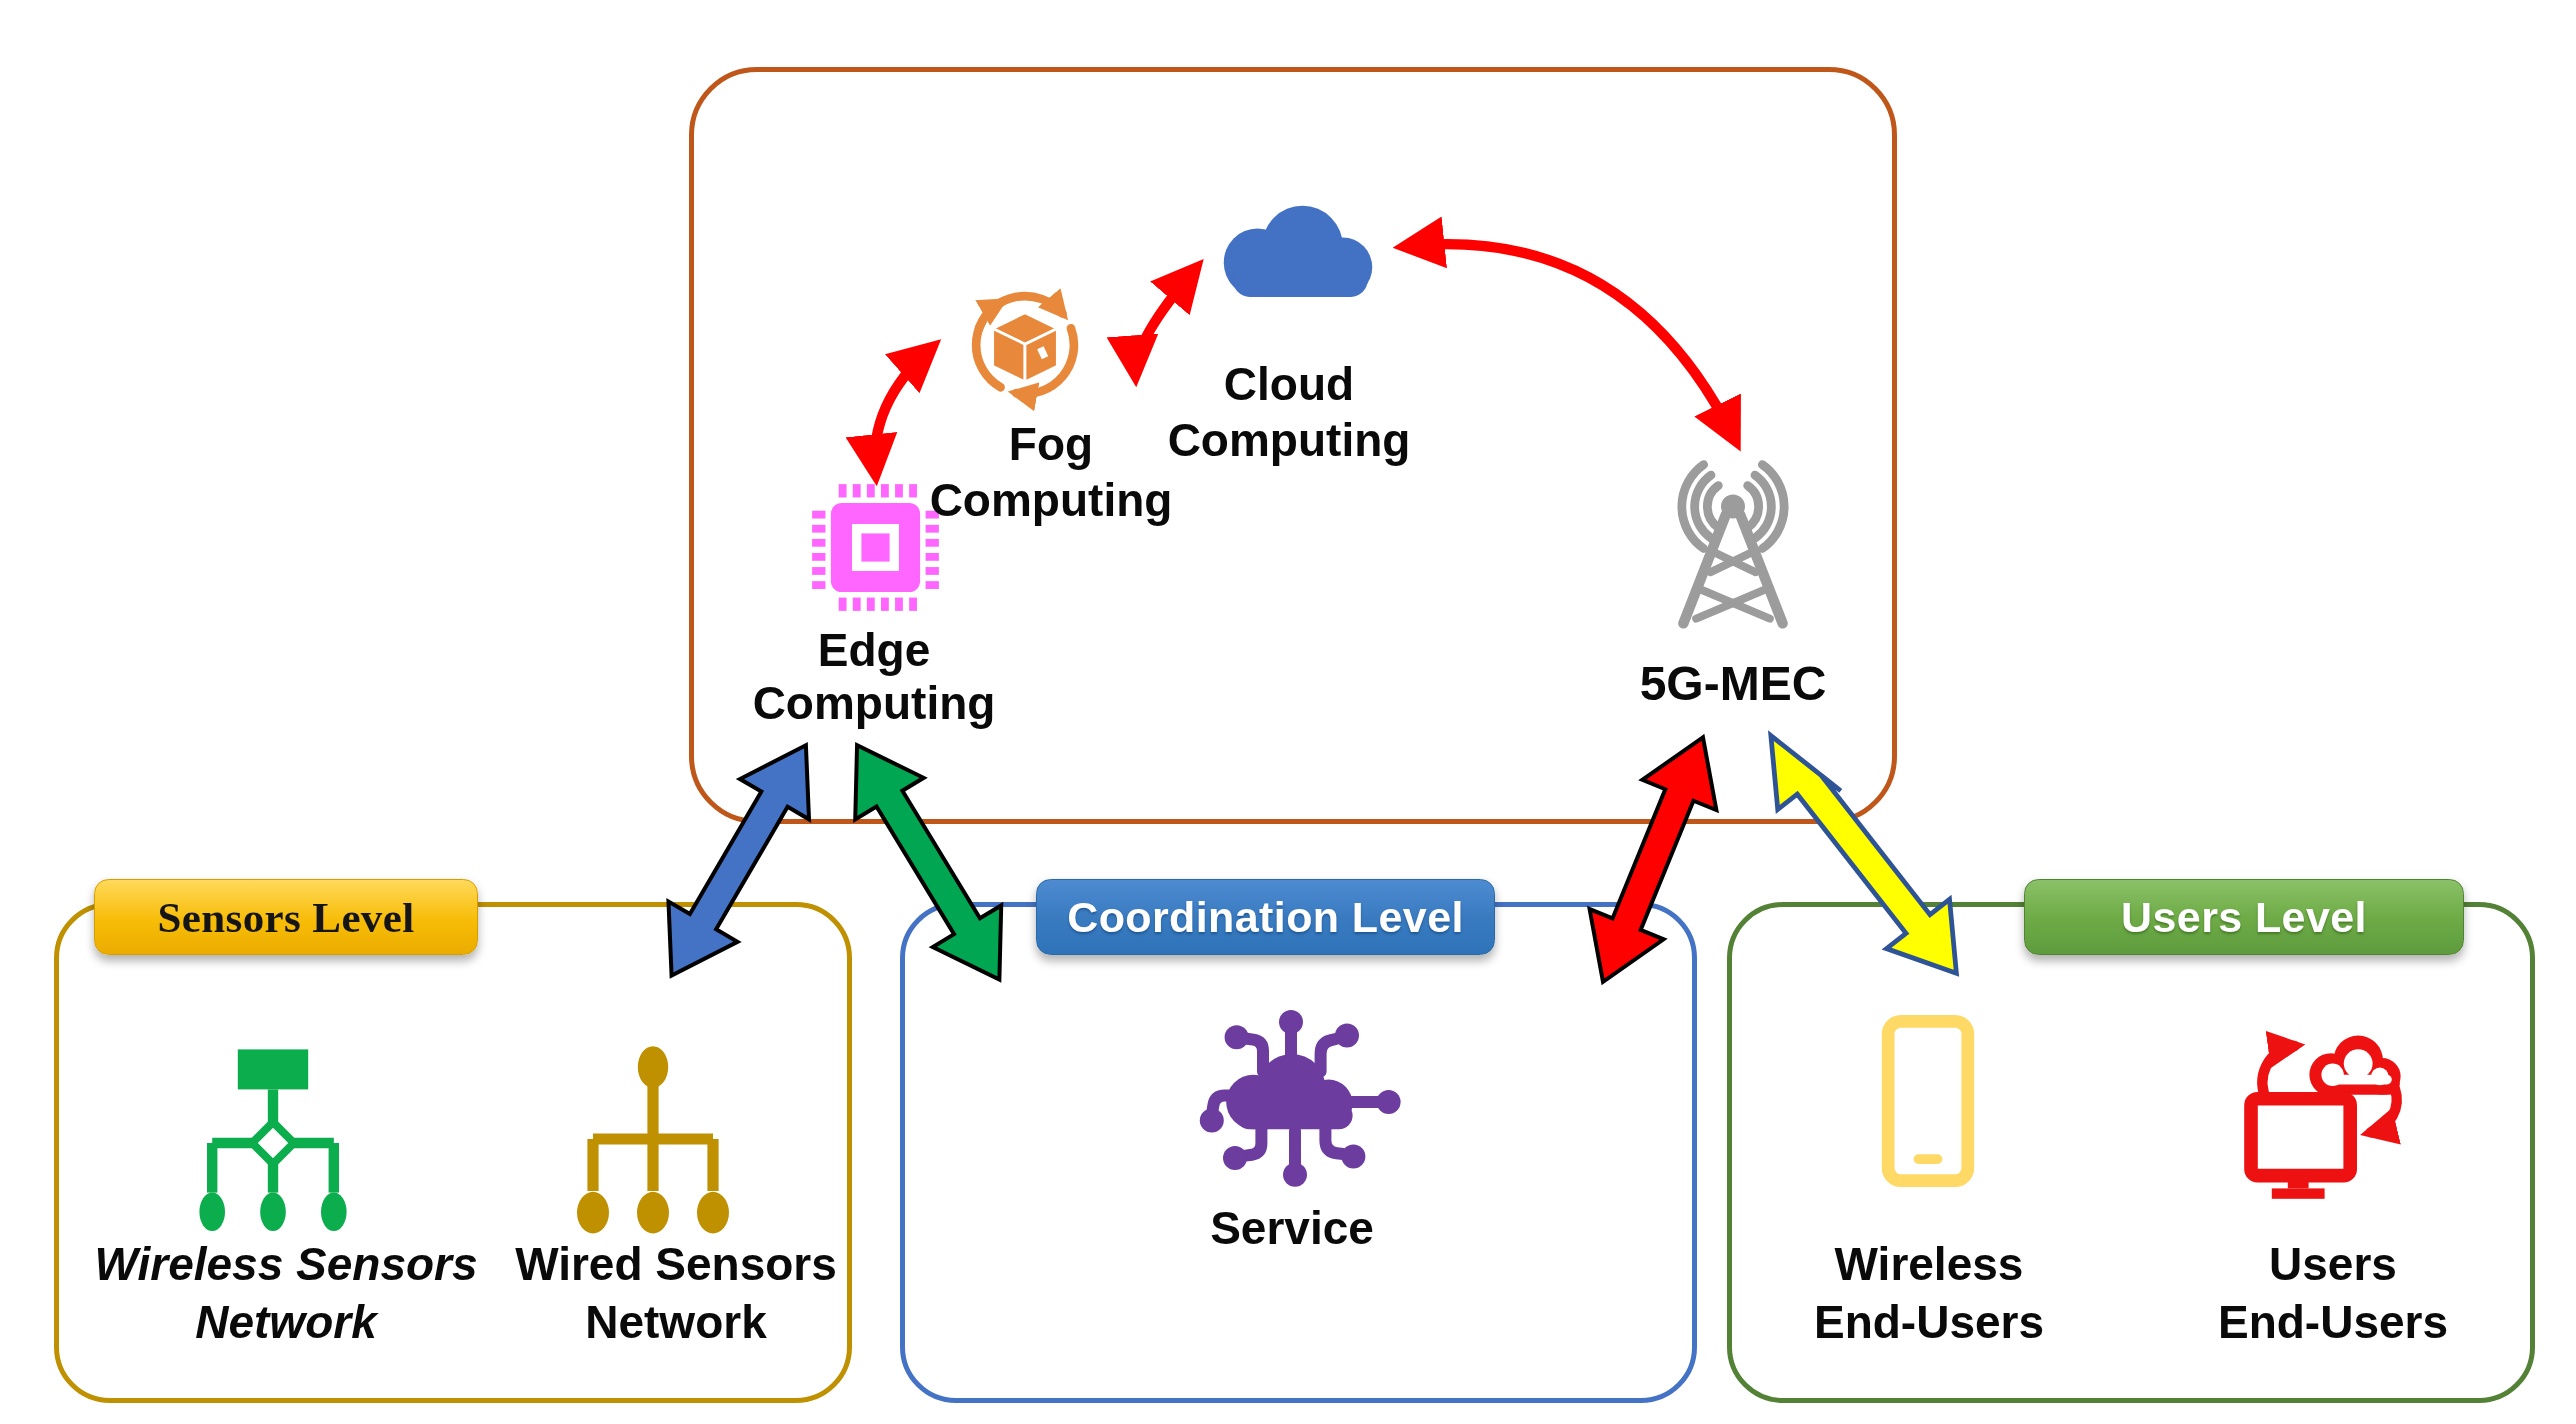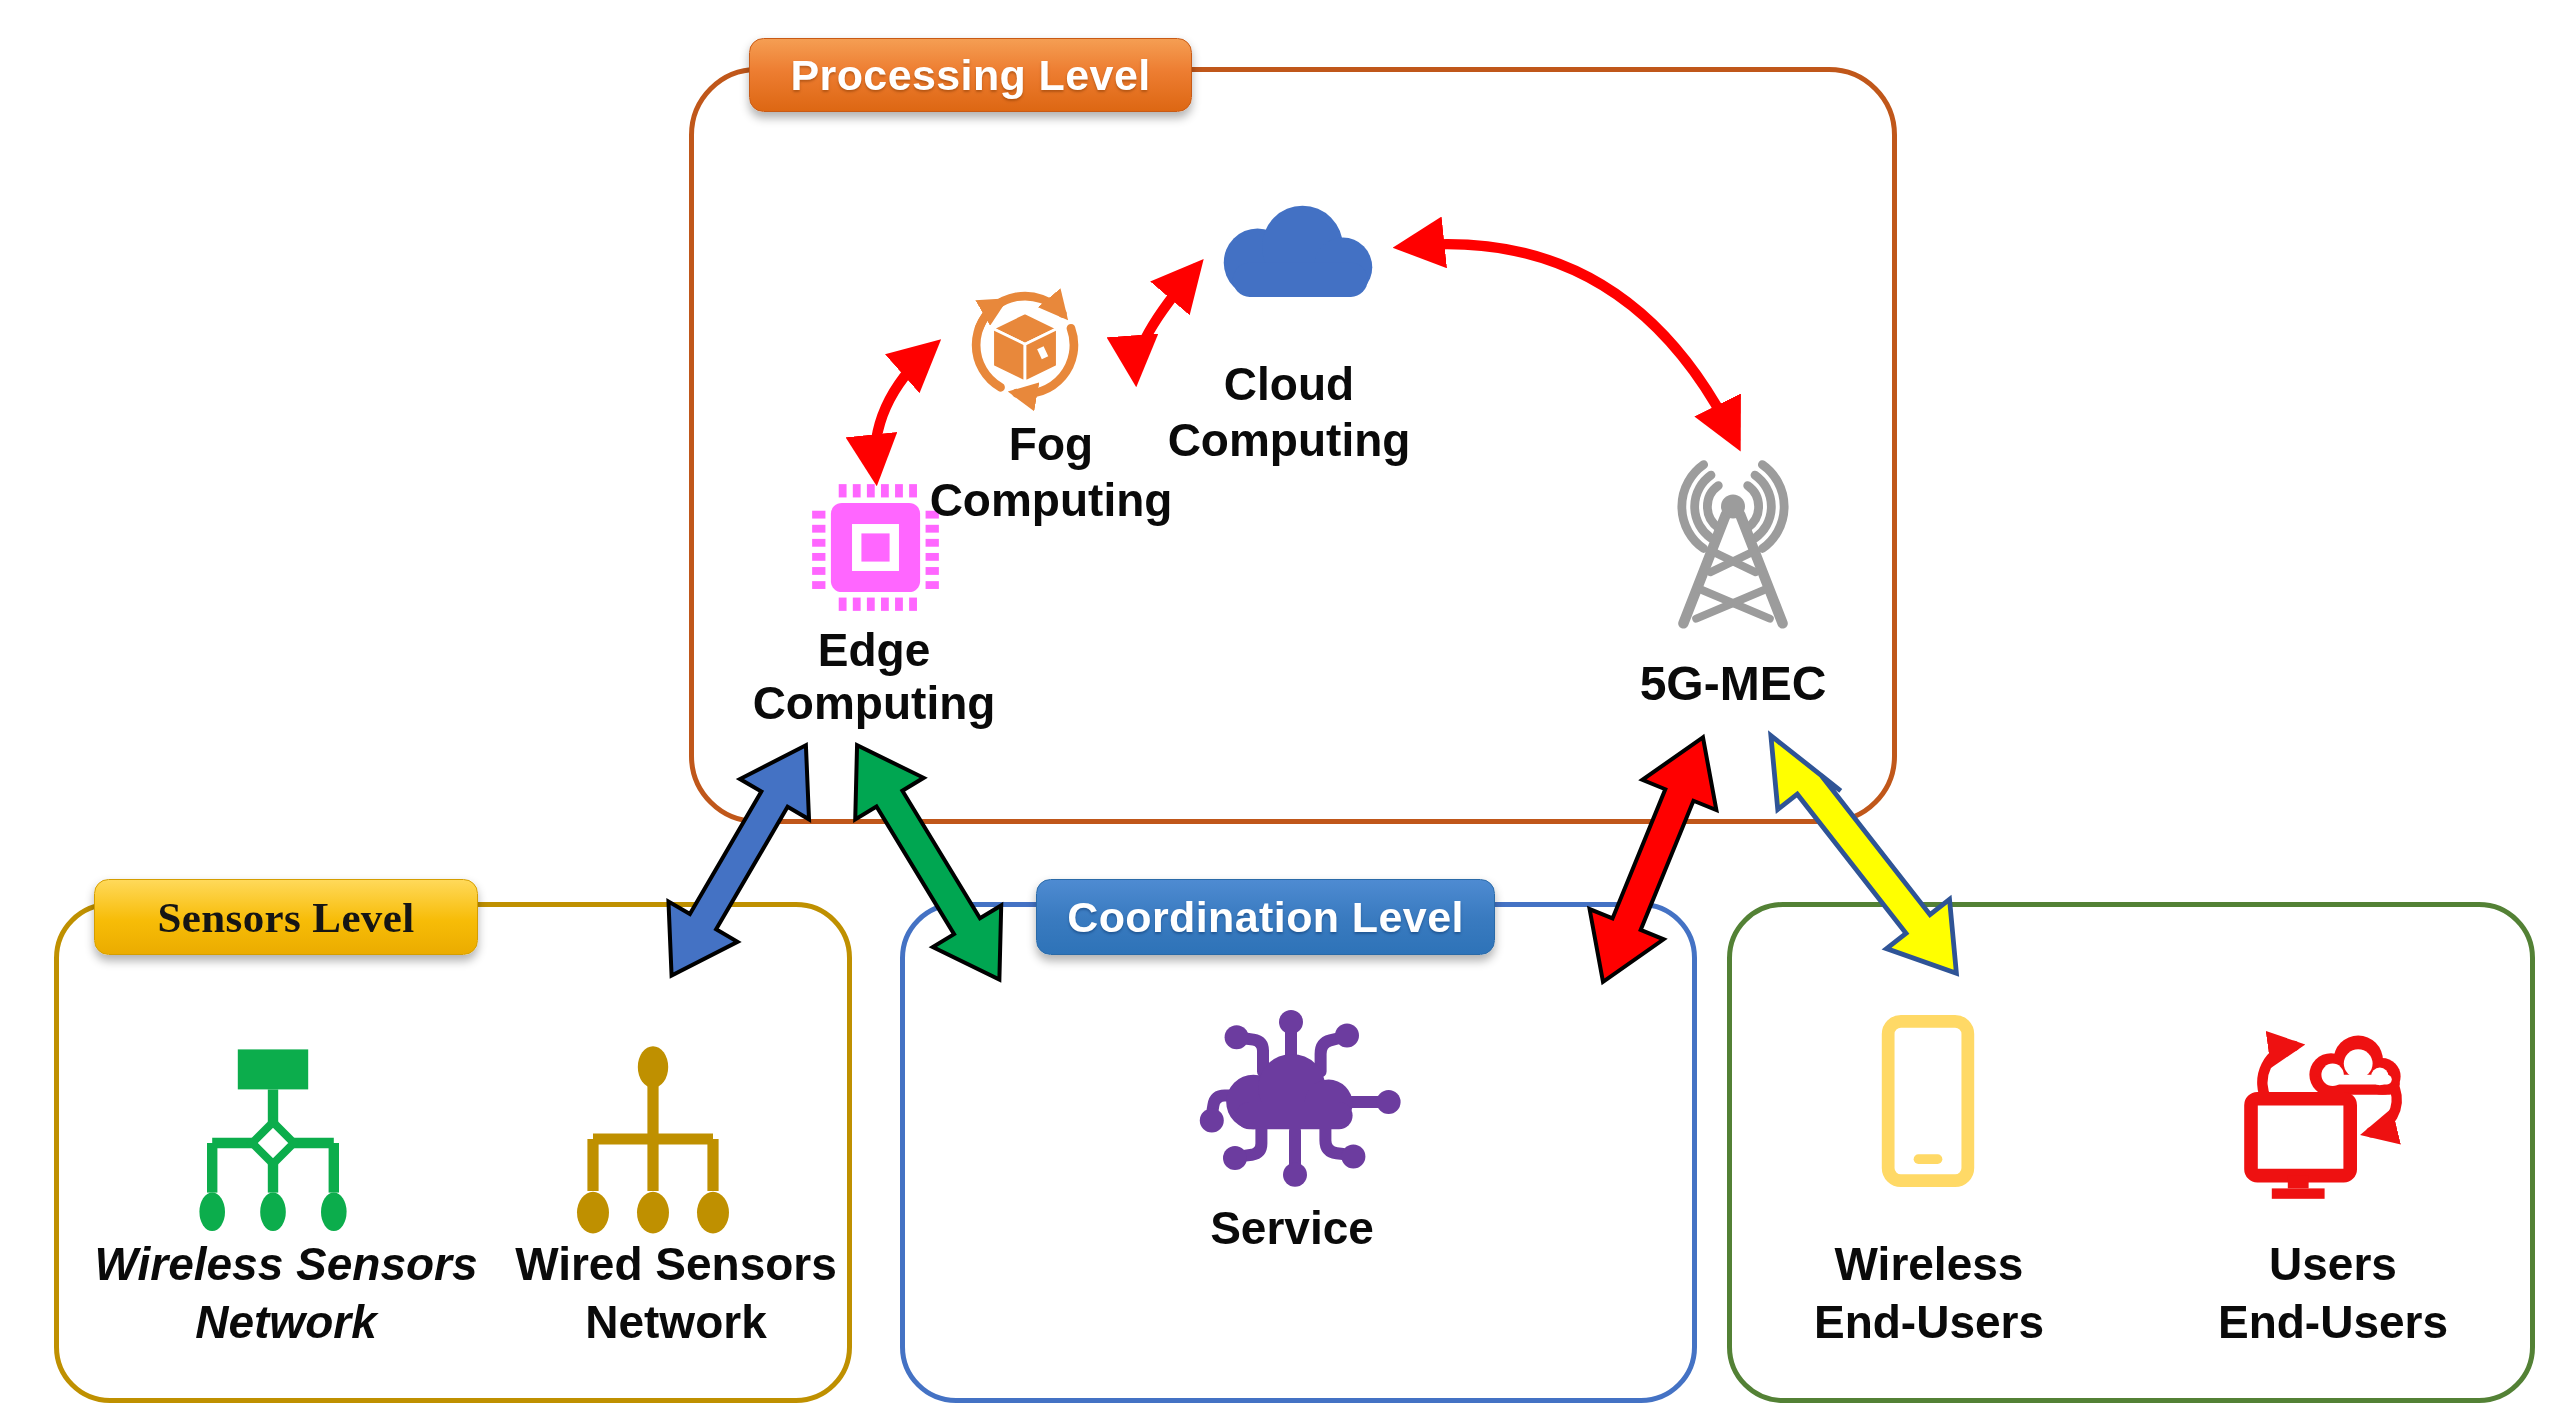--- a/index.html
+++ b/index.html
@@ -50,23 +50,23 @@
 </head>
 <body>
 
 <div class="stage">
 
   <div class="levelbox box-processing"></div>
   <div class="levelbox box-sensors"></div>
   <div class="levelbox box-coordination"></div>
   <div class="levelbox box-users"></div>
 
-  <div class="tag tag-processing">Processing Level</div>
   <div class="tag tag-sensors">Sensors Level</div>
   <div class="tag tag-coordination">Coordination Level</div>
+  <div class="tag tag-users">Users Level</div>
 
   <div class="icon" style="left:1199px;top:192px;">
     <svg width="180" height="114" viewBox="0 0 160 100" preserveAspectRatio="none">
       <g fill="#4371C4">
         <circle cx="52" cy="62" r="30"></circle>
         <circle cx="92" cy="48" r="36"></circle>
         <circle cx="128" cy="66" r="26"></circle>
         <rect x="30" y="62" width="120" height="30" rx="15"></rect>
       </g>
     </svg>

